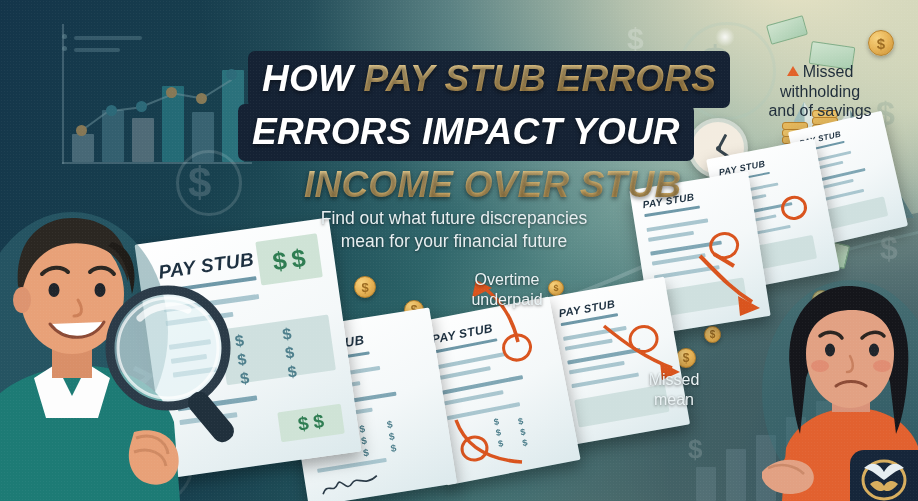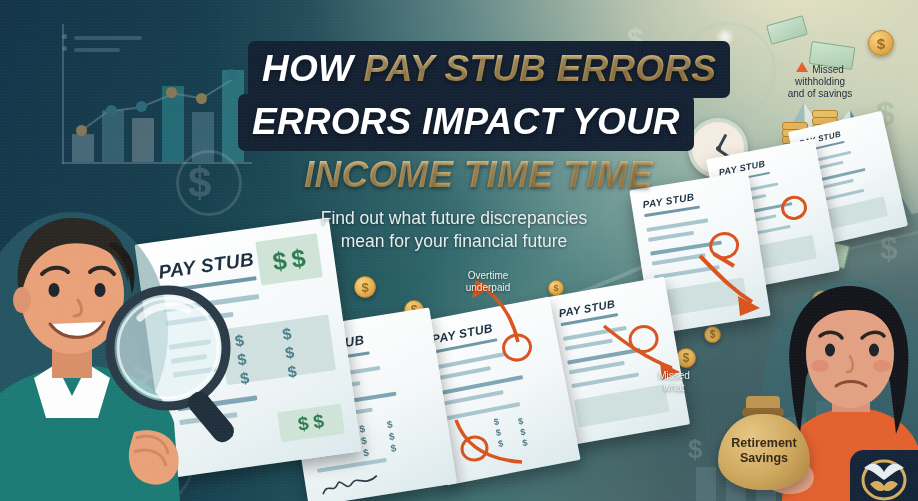--- a/index.html
+++ b/index.html
@@ -33,42 +33,42 @@
   .ring{border:3px solid rgba(255,255,255,.14);border-radius:50%;}
   .sparkle{background:radial-gradient(circle,#fff 0%,rgba(255,255,255,0) 62%);border-radius:50%;}
   
   .swoosh{left:0;top:150px;width:918px;height:351px;opacity:.55;}
   
   .titleblock{left:238px;top:41px;width:432px;}
   .tline{display:block;background:#152234;color:#fff;border-radius:7px;
     font-weight:700;font-style:italic;letter-spacing:.2px;line-height:1;
     padding:9px 14px 11px;white-space:nowrap;width:max-content;
     text-shadow:0 2px 4px rgba(0,0,0,.45);}
-  .t1{font-size:37px;margin-left:10px;}
+  .t1{font-size:37px;margin-left:10px;margin-top:10px;}
   .t2{font-size:37px;margin-top:-4px;}
   .t3{font-size:37px;margin-top:-4px;margin-left:52px;}
   .gold{color:#d9b46c;background:linear-gradient(178deg,#f0d79b 8%,#c99d4f 92%);
     -webkit-background-clip:text;background-clip:text;-webkit-text-fill-color:transparent;}
   .subtitle{left:238px;top:207px;width:432px;text-align:center;color:#e7eef0;
     font-size:17.5px;line-height:1.34;text-shadow:0 1px 3px rgba(0,0,0,.5);}
   
   .stub{background:linear-gradient(160deg,#ffffff 0%,#f4f8f9 52%,#dce9ec 100%);
     box-shadow:0 7px 16px rgba(0,0,0,.34);border-radius:2px;overflow:hidden;}
   .stub .hd{font-weight:700;font-style:italic;color:#1d3040;letter-spacing:.4px;}
   .stub .rule{background:#6e98a8;border-radius:1px;}
   .stub .ln{background:#a9c6cf;border-radius:1px;}
   .stub .ln.dk{background:#7fa6b4;}
   .stub .panel{background:#cfe0df;border-radius:2px;}
   .dollarbox{background:#cfe3d6;border-radius:2px;display:flex;align-items:center;
     justify-content:center;gap:5px;color:#2f7d52;font-weight:700;}
   .dcol{color:#4e7f8c;font-weight:700;}
   
   .ecircle{border:3px solid #d9541e;border-radius:50%;}
   
-  .lbl{color:#eaf2f4;font-size:10px;line-height:1.22;text-align:center;
+  .lbl{color:#eaf2f4;font-size:16px;line-height:1.22;text-align:center;
     text-shadow:0 1px 3px rgba(0,0,0,.55);font-weight:400;}
   .lbl.dark{color:#1f2d3a;text-shadow:none;font-weight:500;}
   .tri{width:0;height:0;border-left:6px solid transparent;border-right:6px solid transparent;
     border-bottom:10px solid #e2622a;display:inline-block;vertical-align:1px;margin-right:4px;}
   
   .coin{border-radius:50%;background:radial-gradient(circle at 34% 30%,#f7d27e 0%,#e8b558 48%,#c98f33 100%);
     border:1.5px solid #b8822c;display:flex;align-items:center;justify-content:center;
     color:#9d6c22;font-weight:700;box-shadow:0 2px 4px rgba(0,0,0,.28);}
   .bill{background:linear-gradient(160deg,#cfe4cf,#a9cdb0);border:1.5px solid #7fae89;border-radius:2px;}
   
@@ -308,35 +308,35 @@
     <path d="M48,46 L70,58 L50,66" fill="#d9541e"></path>
     <path d="M24,4 L44,16" stroke="#d9541e" stroke-width="4" fill="none"></path>
   </svg>
 
   <div class="lyr lbl dark" style="left:740px;top:62px;width:160px;">
     <span class="tri"></span><span>Missed</span><br>
     <span>withholding</span><br>
     <span>and of savings</span>
   </div>
 
-  <div class="lyr lbl" style="left:429px;top:270px;width:118px;">
+  <div class="lyr lbl" style="left:448px;top:270px;width:118px;">
     <span>Overtime</span><br>
     <span>underpaid</span>
   </div>
 
   <div class="lyr lbl" style="left:626px;top:370px;width:96px;">
     <span>Missed</span><br>
-    <span>what</span>
+    <span>mean</span>
   </div>
 
 
   <div class="lyr titleblock">
     <span class="tline t1"><span>HOW </span><span class="gold">PAY STUB ERRORS</span></span>
     <span class="tline t2">ERRORS IMPACT YOUR</span>
-    <span class="tline t3 gold">INCOME TIME TIME</span>
+    <span class="tline t3 gold">INCOME OVER STUB</span>
   </div>
   <div class="lyr subtitle">
     <span>Find out what future discrepancies</span><br>
     <span>mean for your financial future</span>
   </div>
 
   <div class="lyr" style="left:-6px;top:182px;width:210px;height:319px;">
     <svg viewBox="0 0 210 319" style="width:100%;height:100%;">
       <ellipse cx="78" cy="150" rx="96" ry="120" fill="rgba(60,120,128,.42)"></ellipse>
 
@@ -406,29 +406,20 @@
       <path d="M88,94 C93,104 91,110 85,110" stroke="#c8805f" stroke-width="2.5" fill="none" stroke-linecap="round"></path>
 
       <path d="M74,124 C82,118 96,118 104,124" stroke="#8c4b36" stroke-width="3" fill="none" stroke-linecap="round"></path>
 
       <path d="M26,192 C16,204 14,222 24,234 L52,226 C44,212 44,202 52,194 Z" fill="#e2612f"></path>
       <path d="M0,210 C10,198 30,194 44,202 C56,210 54,226 40,230 C22,236 4,228 0,216 Z" fill="#e2a183"></path>
       <path d="M6,206 C20,200 34,204 42,212" stroke="#cb8a6a" stroke-width="2.5" fill="none"></path>
     </svg>
   </div>
 
-  <div class="lyr" style="left:716px;top:396px;width:96px;height:96px;">
-    <div style="position:absolute;left:30px;top:0;width:34px;height:16px;background:#bd9450;border-radius:4px 4px 0 0;"></div>
-    <div style="position:absolute;left:26px;top:12px;width:42px;height:9px;background:#8d6a33;border-radius:5px;"></div>
-    <div class="bag" style="position:absolute;left:2px;top:18px;width:92px;height:76px;"></div>
-    <div style="position:absolute;left:0;top:40px;width:96px;text-align:center;color:#36291a;font-size:12.5px;font-weight:600;line-height:1.22;">
-      <span>Retirement</span><br>
-      <span>Savings</span>
-    </div>
-  </div>
 
   <div class="lyr badge" style="right:0;bottom:0;width:68px;height:51px;">
     <svg viewBox="0 0 68 51" style="width:100%;height:100%;">
       <ellipse cx="34" cy="30" rx="21" ry="19" fill="none" stroke="#d8ae5e" stroke-width="3"></ellipse>
       <path d="M14,18 C22,10 30,14 34,22 C38,14 46,10 54,18 C46,20 40,26 34,30 C28,26 22,20 14,18 Z" fill="#e6eef2"></path>
       <path d="M20,34 C26,28 32,32 34,36 C36,32 42,28 48,34 C42,42 36,42 34,40 C32,42 26,42 20,34 Z" fill="#d8ae5e"></path>
     </svg>
   </div>
 
   <div class="lyr noise"></div>

